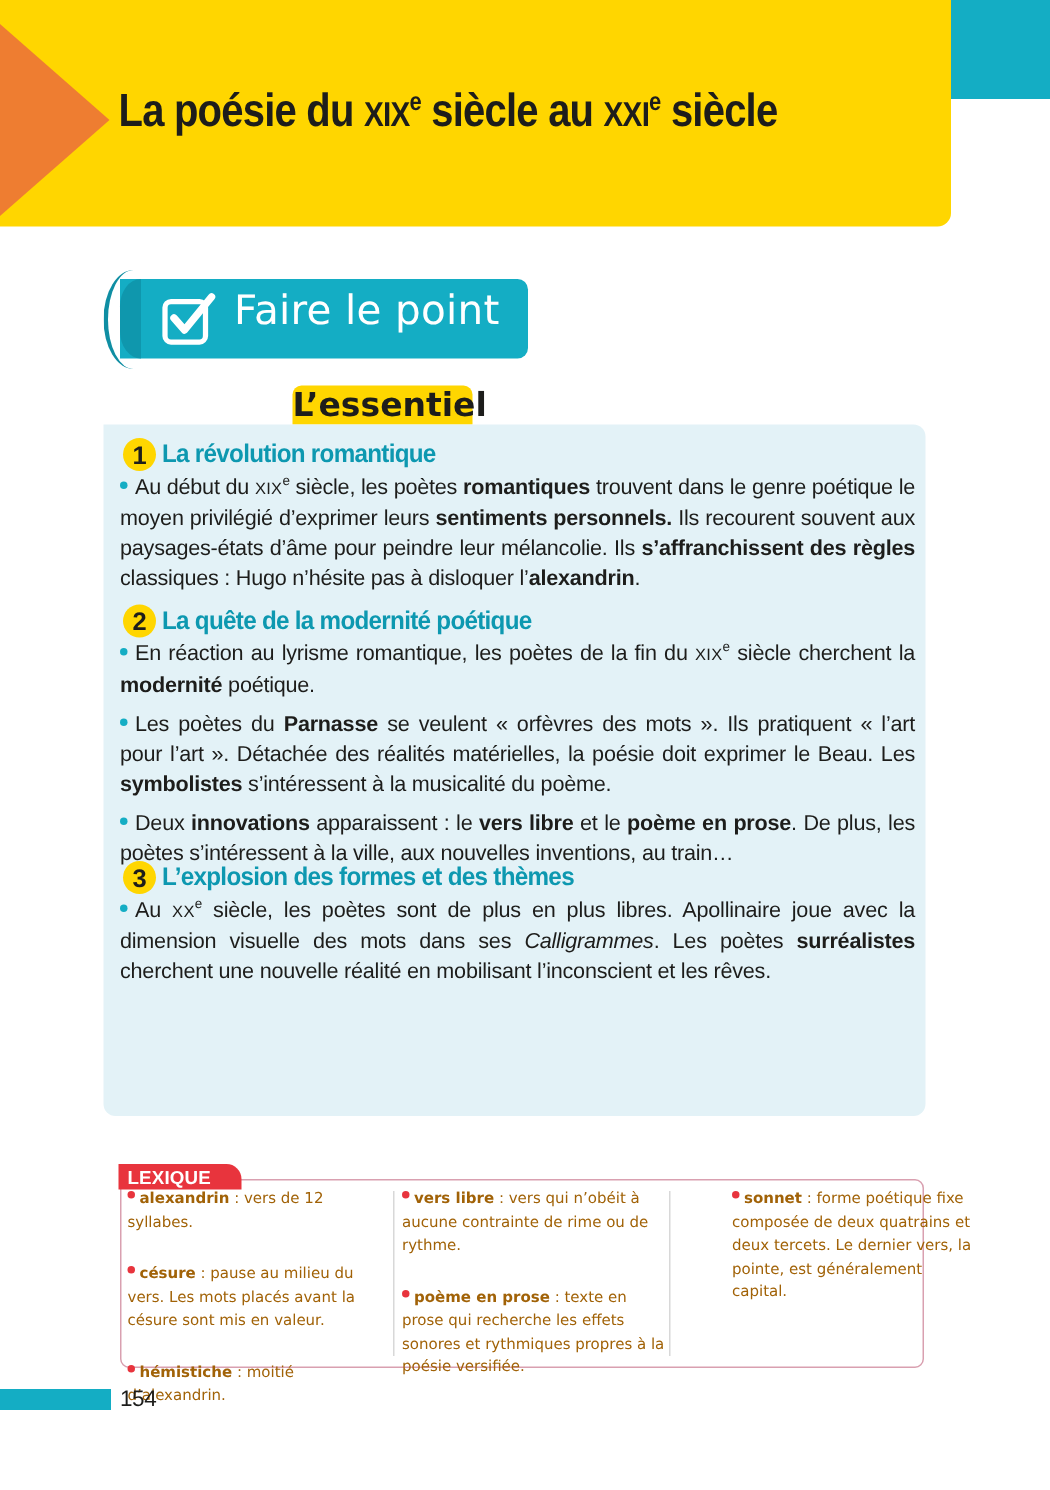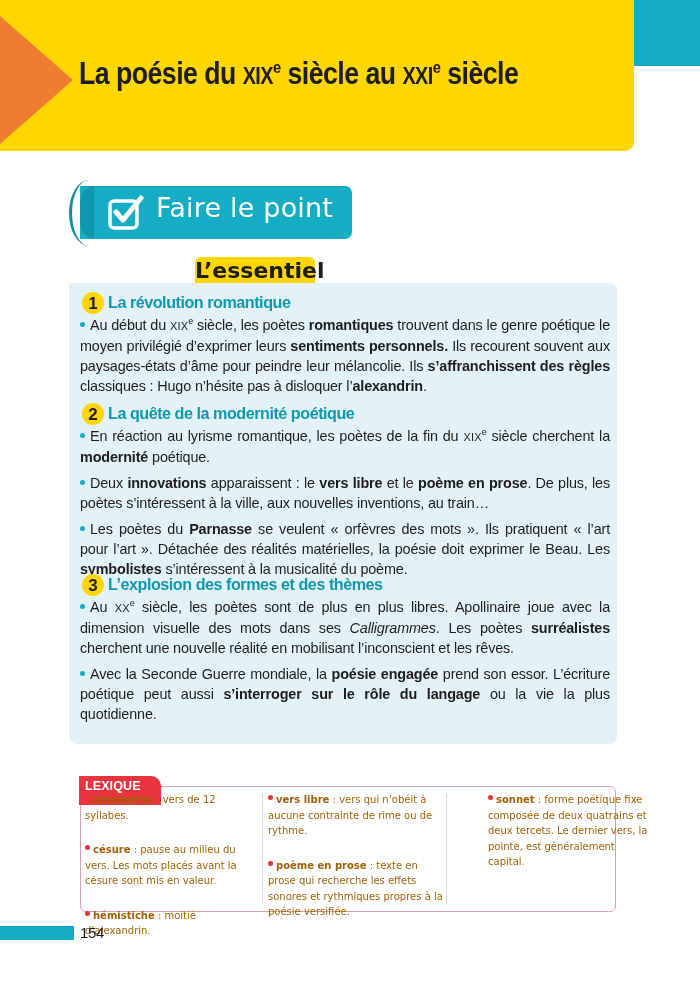--- a/index.html
+++ b/index.html
@@ -33,21 +33,21 @@
   .sec-title { font-size: 17px; font-weight: 700; color: #0d98b0; letter-spacing: -0.5px; white-space: nowrap; transform: scaleX(0.95); transform-origin: left center; }
   .para { font-size: 14.4px; line-height: 20px; color: #1d1d1b; text-align: justify; margin-top: 0px; letter-spacing: -0.15px; }
   .para + .para { margin-top: 6px; }
   .bullet { display: inline-block; width: 5px; height: 5px; border-radius: 50%; background: #14adc4; vertical-align: 3px; margin-right: 5px; }
   .para b { font-weight: 700; }
   .sc-s { font-size: 11px; letter-spacing: 0.2px; }
   .para sup { font-size: 9px; vertical-align: 6px; line-height: 0; }
 
   
   .lex-box { position: absolute; left: 80px; top: 786px; width: 536px; height: 126px; border: 1.3px solid #d9a0b0; border-radius: 0 6px 6px 6px; }
-  .lex-tab { position: absolute; left: 79px; top: 776px; height: 29px; padding: 0 20px 0 6px; background: #e8343d; border-radius: 0 10px 0 0; }
+  .lex-tab { position: absolute; left: 79px; top: 776px; height: 17px; padding: 0 20px 0 6px; background: #e8343d; border-radius: 0 10px 0 0; }
   .lex-tab span { font-size: 12.5px; font-weight: 700; color: #ffffff; line-height: 18px; letter-spacing: 0.1px; }
   .lex-col { position: absolute; top: 792px; font-family: "DejaVu Sans", sans-serif; font-size: 10px; line-height: 15.5px; color: #a16207; }
   .lex-col .entry + .entry { margin-top: 19px; }
   .lex-col b { font-weight: 700; }
   .rdot { display: inline-block; width: 5px; height: 5px; border-radius: 50%; background: #e8343d; vertical-align: 3px; margin-right: 3px; }
   .lex-sep { position: absolute; top: 794px; width: 1px; height: 110px; background: #d8d8d8; }
 
   
   .footer-bar { position: absolute; left: 0; top: 926px; width: 74px; height: 14px; background: #14adc4; }
   .page-num { position: absolute; left: 80px; top: 924px; font-size: 15px; font-weight: 400; color: #1d1d1b; letter-spacing: -0.3px; }
@@ -83,33 +83,32 @@
     </div>
 </div>
 
 <div class="section" id="sec1" style="top:402px;">
   <div class="sec-head">
     <span class="sec-num">2</span>
     <span class="sec-title">La quête de la modernité poétique</span>
   </div>
   <div class="paras">
       <p class="para"><span class="bullet"></span><span>En réaction au lyrisme romantique, les poètes de la fin du </span><span class="sc-s">XIX</span><sup>e</sup><span> siècle cherchent la </span><b>modernité</b><span> poétique.</span></p>
+      <p class="para"><span class="bullet"></span><span>Les poètes du </span><b>Parnasse</b><span> se veulent « orfèvres des mots ». Ils pratiquent « l’art pour l’art ». Détachée des réalités matérielles, la poésie doit exprimer le Beau. Les </span><b>symbolistes</b><span> s’intéressent à la musicalité du poème.</span></p>
       <p class="para"><span class="bullet"></span><span>Deux </span><b>innovations</b><span> apparaissent : le </span><b>vers libre</b><span> et le </span><b>poème en prose</b><span>. De plus, les poètes s’intéressent à la ville, aux nouvelles inventions, au train…</span></p>
-      <p class="para"><span class="bullet"></span><span>Les poètes du </span><b>Parnasse</b><span> se veulent « orfèvres des mots ». Ils pratiquent « l’art pour l’art ». Détachée des réalités matérielles, la poésie doit exprimer le Beau. Les </span><b>symbolistes</b><span> s’intéressent à la musicalité du poème.</span></p>
     </div>
 </div>
 
 <div class="section" id="sec2" style="top:573px;">
   <div class="sec-head">
     <span class="sec-num">3</span>
     <span class="sec-title">L’explosion des formes et des thèmes</span>
   </div>
   <div class="paras">
       <p class="para"><span class="bullet"></span><span>Au </span><span class="sc-s">XX</span><sup>e</sup><span> siècle, les poètes sont de plus en plus libres. Apollinaire joue avec la dimension visuelle des mots dans ses </span><i>Calligrammes</i><span>. Les poètes </span><b>surréalistes</b><span> cherchent une nouvelle réalité en mobilisant l’inconscient et les rêves.</span></p>
-      <p class="para"><span class="bullet"></span><span>Avec la Seconde Guerre mondiale, la </span><b>poésie engagée</b><span> prend son essor. L’écriture poétique peut aussi </span><b>s’interroger sur le rôle du langage</b><span> ou la vie la plus quotidienne.</span></p>
     </div>
 </div>
 
 <div class="lex-box"></div>
 <div class="lex-tab"><span>LEXIQUE</span></div>
 <div class="lex-col" id="lexcol0" style="left:85px; width:170px;">
     <div class="entry"><span class="rdot"></span><b>alexandrin</b><span> : vers de 12 syllabes.</span></div>
     <div class="entry"><span class="rdot"></span><b>césure</b><span> : pause au milieu du vers. Les mots placés avant la césure sont mis en valeur.</span></div>
     <div class="entry"><span class="rdot"></span><b>hémistiche</b><span> : moitié d’alexandrin.</span></div>
   </div>

